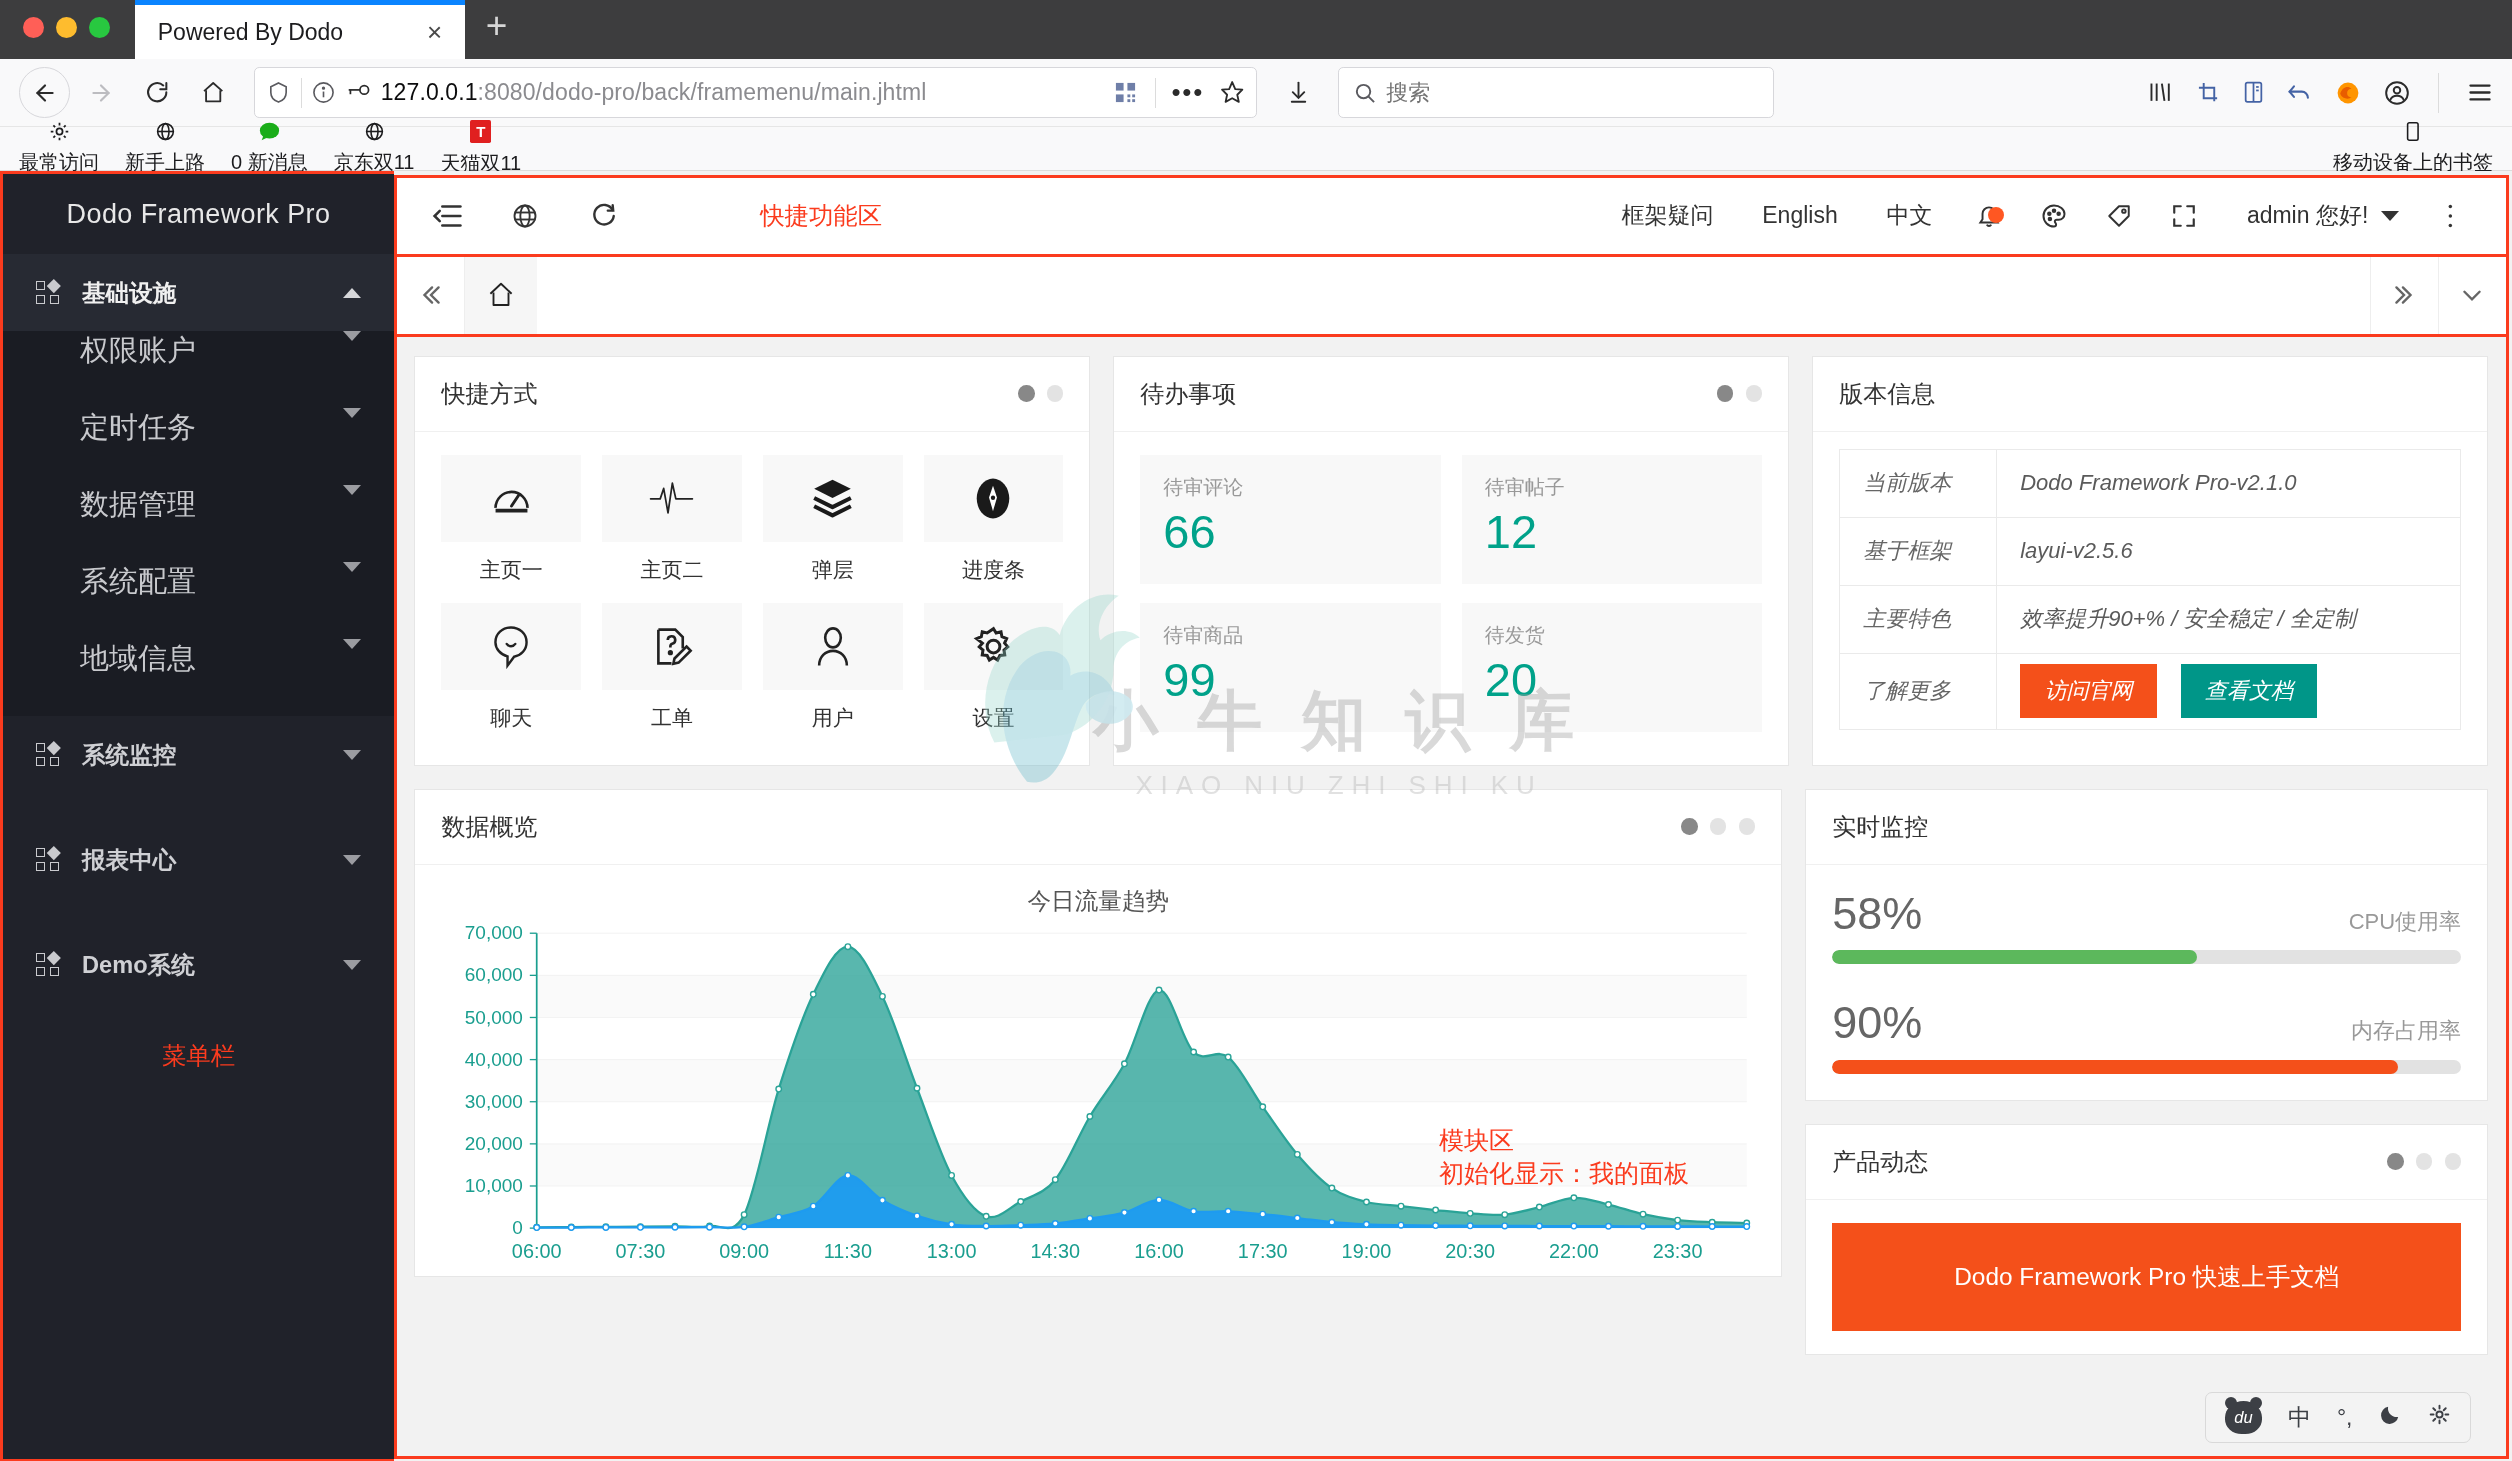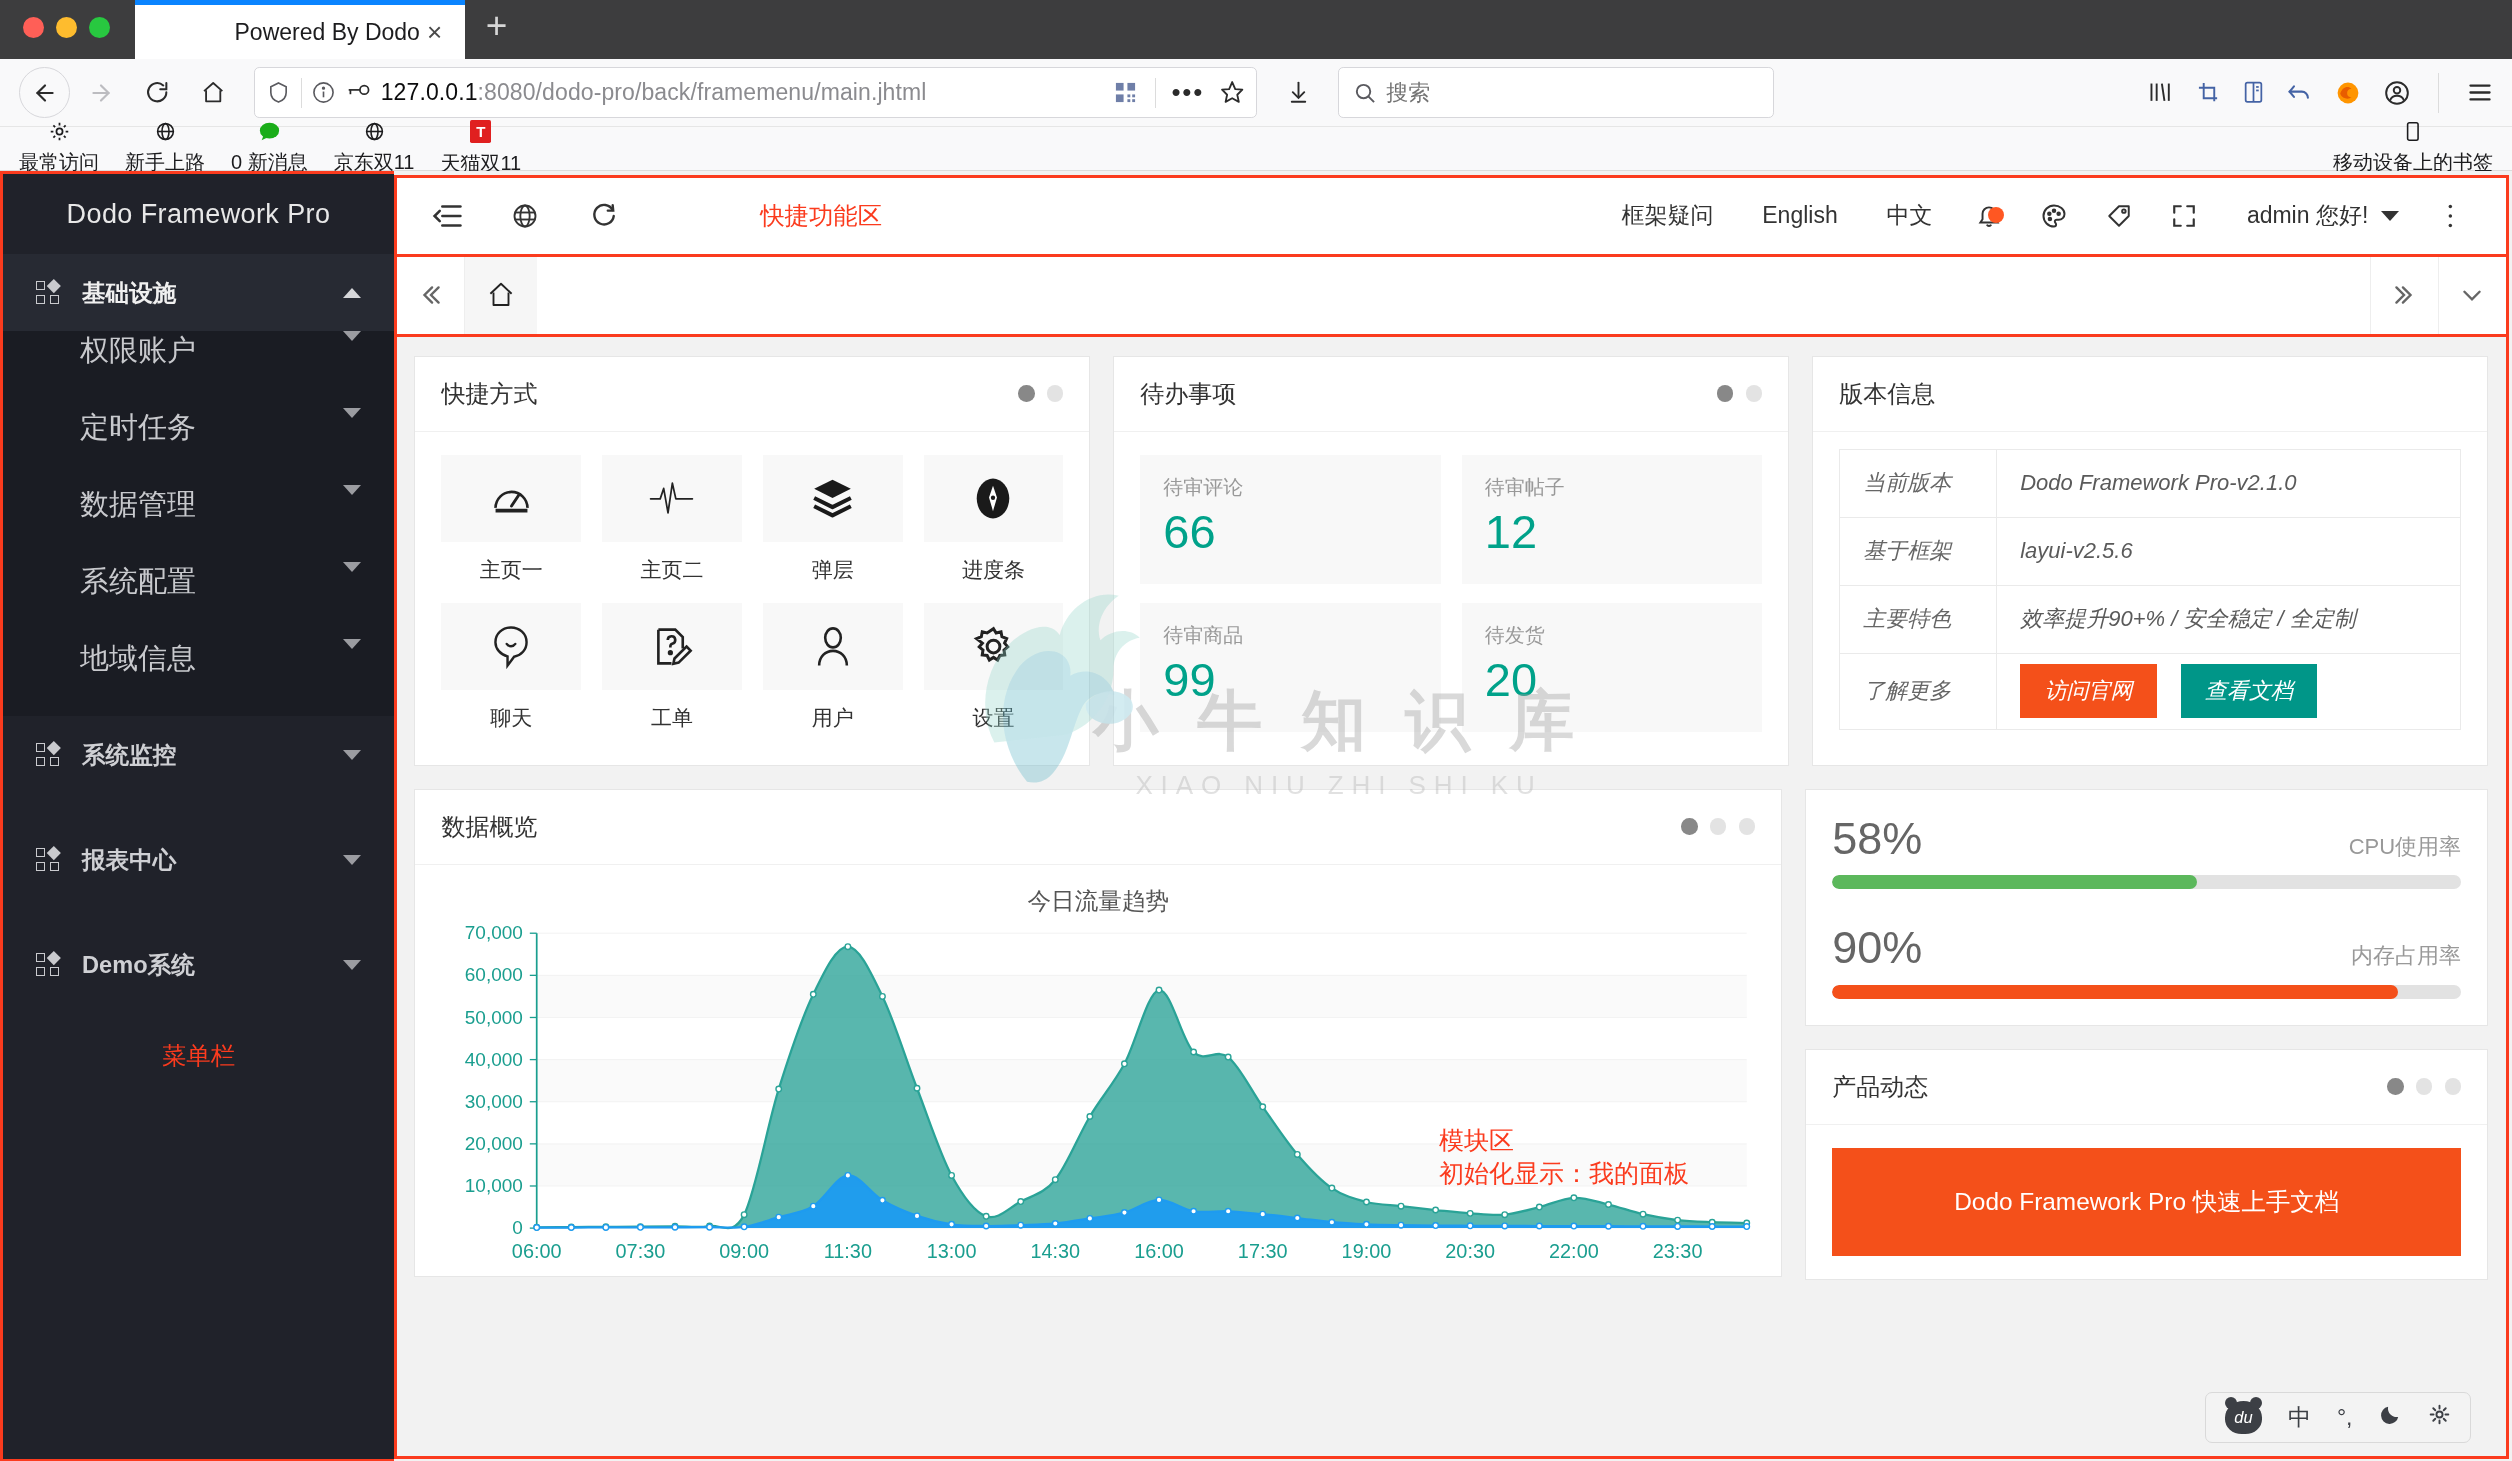--- a/index.html
+++ b/index.html
@@ -18,21 +18,21 @@
   .traffic-lights { display: flex; gap: 12.2px; padding: 0 0 21px 23px; align-items: center; }
   .tl { width: 21px; height: 21px; border-radius: 50%; }
   .tl.red { background: #ff5f57; }
   .tl.yellow { background: #febc2e; }
   .tl.green { background: #28c840; }
   .tab {
     margin-left: 24.4px; width: 330px; height: 59px; background: #fff;
     border-top: 5.2px solid #0a84ff; display: flex; align-items: center;
     padding: 0 15.7px 0 23px; position: relative;
   }
-  .tab-title { font-size: 23px; color: #1c1c1e; flex: 1; text-align:right; }
+  .tab-title { font-size: 23px; color: #1c1c1e; flex: 1; text-align:left; }
   .tab-close { font-size: 26px; color: #4a4a4a; cursor: pointer; line-height: 1; padding: 0 7px; }
   .tab-new { color: #d6d6d6; font-size: 37px; margin-left: 21px; padding-bottom: 12.2px; cursor: pointer; font-weight: 300; }
 
   .browser-toolbar {
     height: 68px; background: #f9f9fa; display: flex; align-items: center;
     padding: 0 19px; gap: 5.2px; border-bottom: 0.9px solid #e6e6e6;
   }
   .nav-btn {
     width: 51px; height: 51px; display: flex; align-items: center; justify-content: center;
     color: #2b2b2b; font-size: 26px; border-radius: 50%; cursor: pointer;
@@ -869,20 +869,23 @@
                   <text x="1200" y="386" text-anchor="middle" fill="#1a9e8f" font-size="23" font-family="&quot;Liberation Sans&quot;, sans-serif">20:30</text>
                   <text x="1320" y="386" text-anchor="middle" fill="#1a9e8f" font-size="23" font-family="&quot;Liberation Sans&quot;, sans-serif">22:00</text>
                   <text x="1440" y="386" text-anchor="middle" fill="#1a9e8f" font-size="23" font-family="&quot;Liberation Sans&quot;, sans-serif">23:30</text>
                 </svg>
             </div>
           </div>
         </div>
 
         <div style="flex:1; display:flex; flex-direction:column; gap:23px; min-width:0">
           <div class="card" style="flex:0 0 234px">
+            <div class="card-head">
+              <span>实时监控</span>
+            </div>
             <div class="card-body" style="padding-top:23px">
               <div class="mon-row">
                 <div class="mon-top">
                   <span class="mon-pct">58%</span>
                   <span class="mon-name">CPU使用率</span>
                 </div>
                 <div class="bar">
                     <span id="barCpu" style="width: 58%; background: rgb(92, 184, 92);"></span>
                   </div>
               </div>

